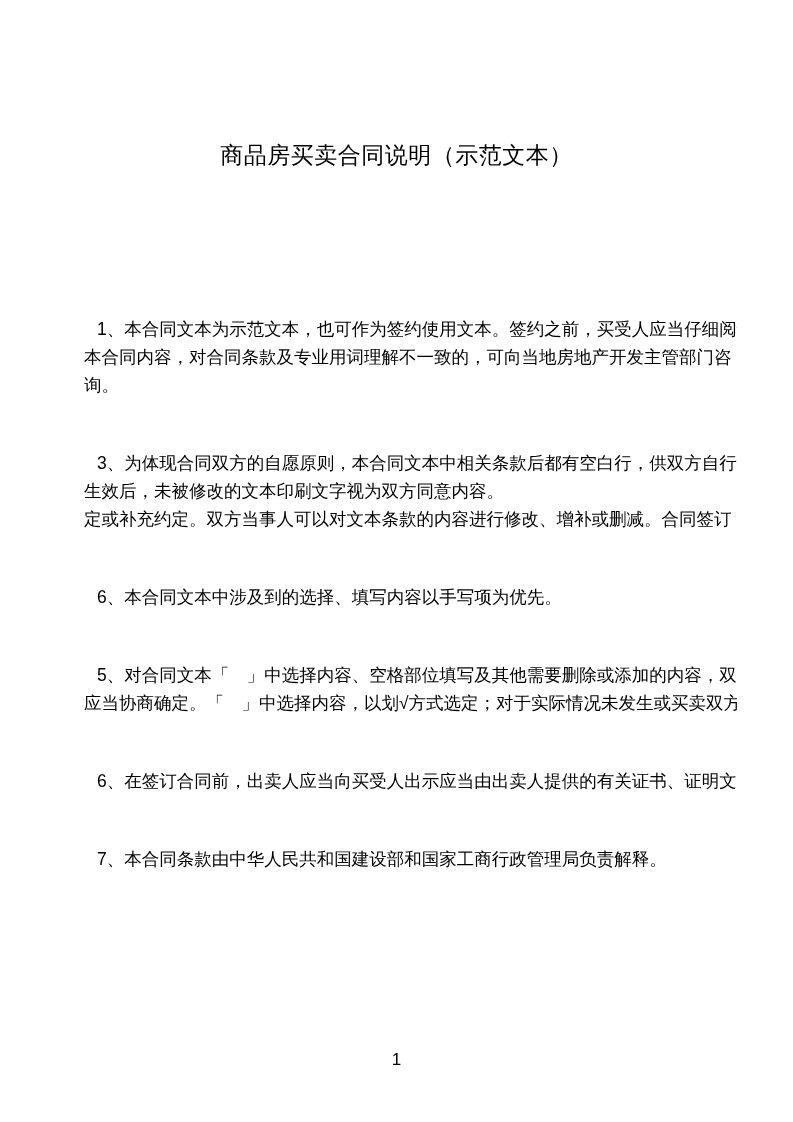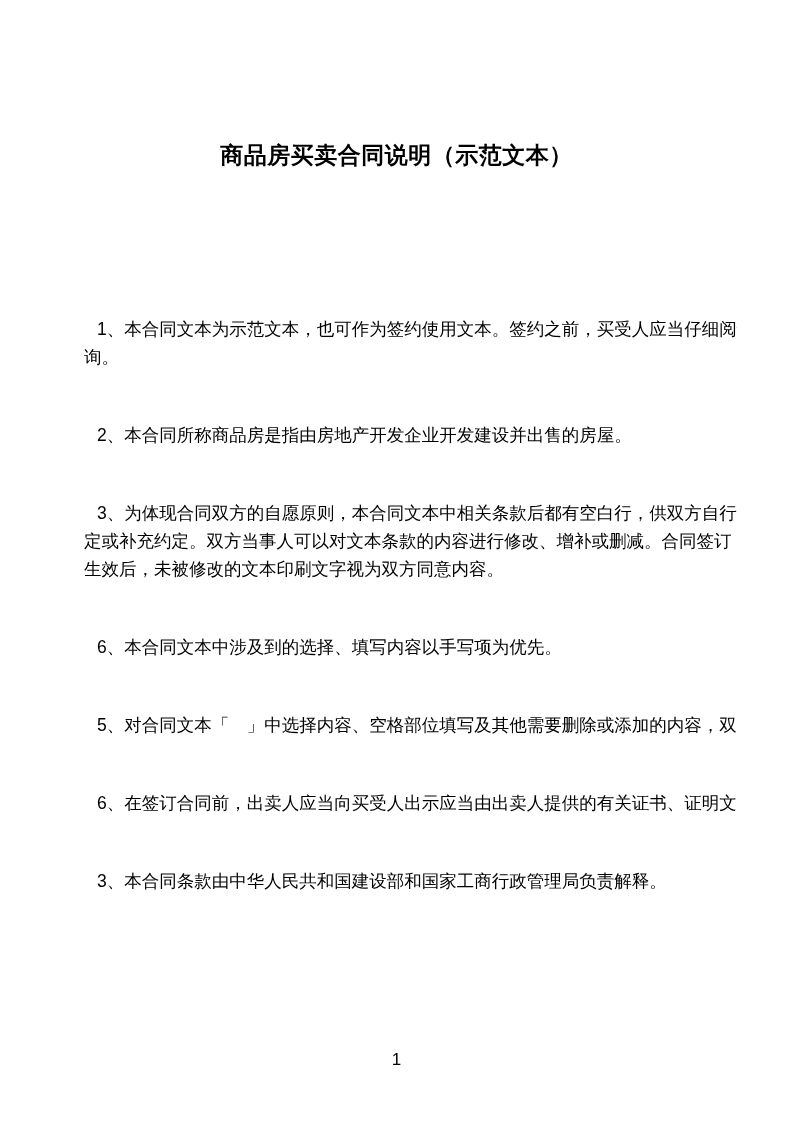--- a/index.html
+++ b/index.html
@@ -17,21 +17,21 @@
     overflow: hidden;
   }
   .doc-title {
     position: absolute;
     top: 140px;
     left: 0;
     width: 793px;
     margin: 0;
     text-align: center;
     font-size: 23px;
-    font-weight: 700;
+    font-weight: 400;
     letter-spacing: 0.5px;
     white-space: pre;
   }
   .content {
     position: absolute;
     top: 0;
     left: 84px;
     width: 653px;
     height: 1122px;
     overflow: hidden;
@@ -66,46 +66,45 @@
 <body>
 
 <div class="page">
 
   <h1 class="doc-title">商品房买卖合同说明（示范文本）</h1>
 
   <div class="content">
 
     <div class="para first-para">
       <div class="line first">1、本合同文本为示范文本，也可作为签约使用文本。签约之前，买受人应当仔细阅读</div>
+      <div class="line">本合同内容，对合同条款及专业用词理解不一致的，可向当地房地产开发主管部门咨</div>
       <div class="line">询。</div>
     </div>
 
-    <div class="para">
-      <div class="line first">2、本合同所称商品房是指由房地产开发企业开发建设并出售的房屋。</div>
-    </div>
 
     <div class="para">
       <div class="line first">3、为体现合同双方的自愿原则，本合同文本中相关条款后都有空白行，供双方自行约</div>
+      <div class="line">生效后，未被修改的文本印刷文字视为双方同意内容。</div>
       <div class="line">定或补充约定。双方当事人可以对文本条款的内容进行修改、增补或删减。合同签订</div>
-      <div class="line">生效后，未被修改的文本印刷文字视为双方同意内容。</div>
     </div>
 
     <div class="para">
       <div class="line first">6、本合同文本中涉及到的选择、填写内容以手写项为优先。</div>
     </div>
 
     <div class="para">
       <div class="line first">5、对合同文本「　」中选择内容、空格部位填写及其他需要删除或添加的内容，双方</div>
+      <div class="line">应当协商确定。「　」中选择内容，以划√方式选定；对于实际情况未发生或买卖双方</div>
     </div>
 
     <div class="para">
       <div class="line first">6、在签订合同前，出卖人应当向买受人出示应当由出卖人提供的有关证书、证明文件</div>
     </div>
 
     <div class="para">
-      <div class="line first">3、本合同条款由中华人民共和国建设部和国家工商行政管理局负责解释。</div>
+      <div class="line first">7、本合同条款由中华人民共和国建设部和国家工商行政管理局负责解释。</div>
     </div>
 
   </div>
 
   <div class="page-number">1</div>
 
 </div>
 
 </body></html>

